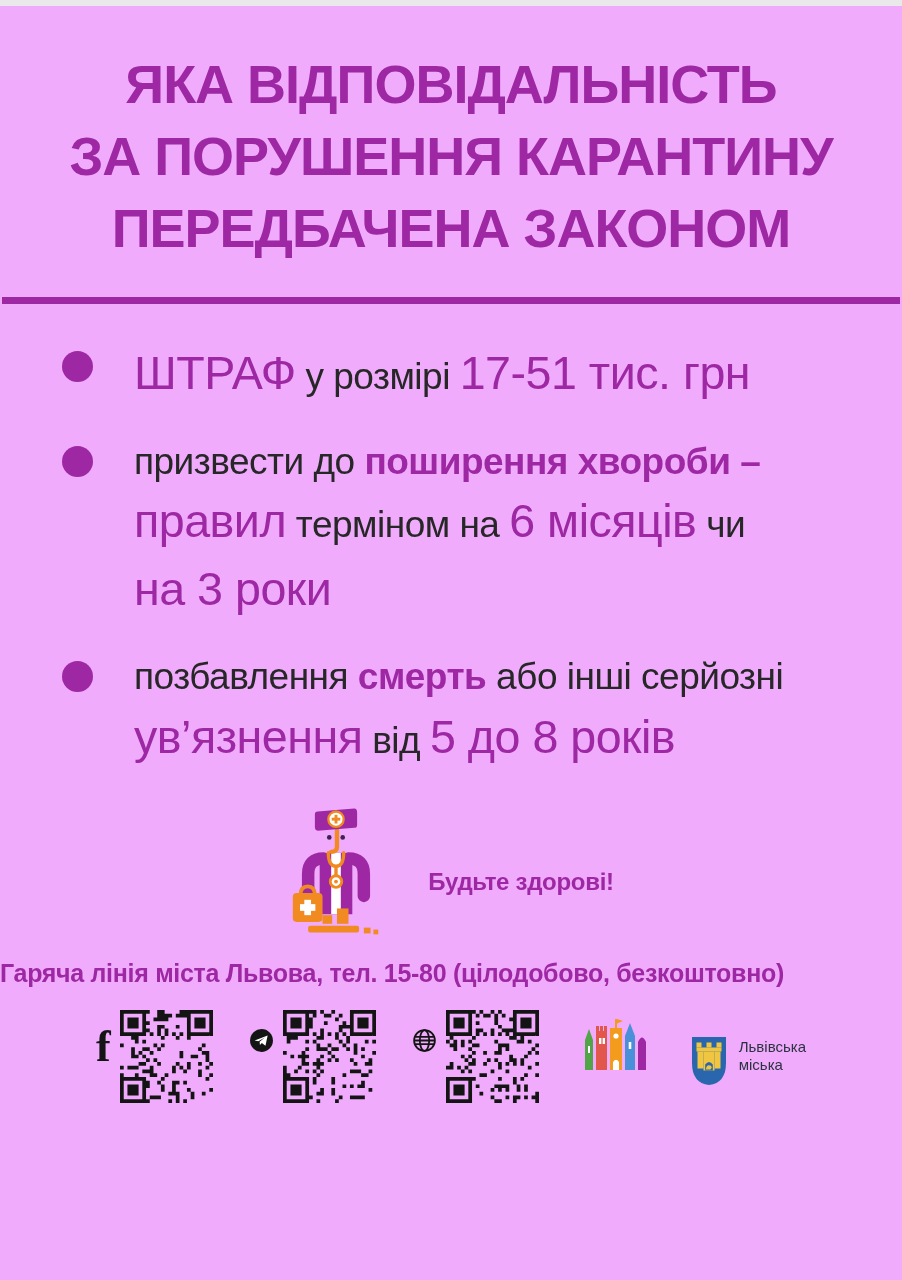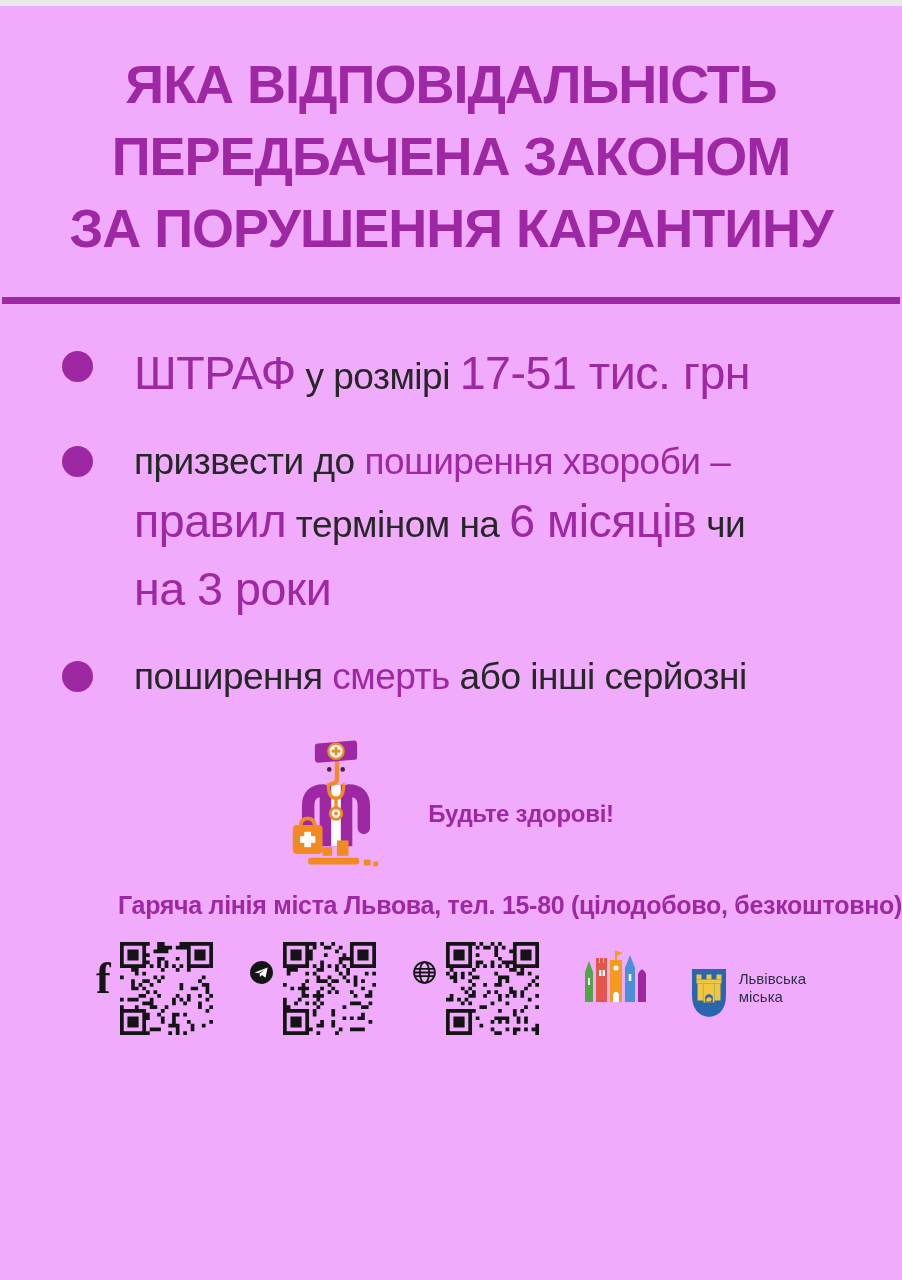--- a/index.html
+++ b/index.html
@@ -35,33 +35,33 @@
     padding-right:30px;
   }
   .bullet-row{display:flex;align-items:flex-start;margin-bottom:27px;}
   .bullet-dot{
     flex:0 0 31px;width:31px;height:31px;border-radius:50%;
     background:#9e28a3;margin:11px 41px 0 0;
   }
   .bullet-text{font-size:37px;line-height:1.45;letter-spacing:-0.5px;}
   .bullet-line{white-space:nowrap;}
   .seg-n{color:#272727;}
-  .seg-m{color:#9e28a3;}
+  .seg-m{color:#9e28a3;font-weight:bold;}
   .seg-M{color:#9e28a3;font-size:1.26em;}
   
   .mascot-row{
     margin-top:6px;
     display:flex;justify-content:center;align-items:center;gap:44px;
   }
   .mascot-caption{
     color:#9e28a3;font-size:24px;font-weight:600;margin-top:22px;letter-spacing:-0.3px;
   }
   
   .hotline{
-    margin-top:16px;text-align:right;
+    margin-top:16px;text-align:left;
     color:#9e28a3;font-size:25px;font-weight:600;letter-spacing:-0.3px;
   }
   
   .footer{
     margin-top:22px;
     display:flex;justify-content:center;align-items:flex-start;gap:36px;
     padding:0 20px;
   }
   .qr-group{display:flex;align-items:flex-start;gap:9px;}
   .chan-icon{margin-top:18px;}
@@ -75,22 +75,22 @@
   .council{display:flex;align-items:flex-start;gap:12px;margin-top:26px;}
   .council-text{font-size:15px;line-height:1.22;color:#2b3340;margin-top:2px;}
 </style>
 </head>
 <body>
 
 <div class="poster">
 
   <header class="title">
     <div class="title-line">ЯКА ВІДПОВІДАЛЬНІСТЬ</div>
+    <div class="title-line">ЗА ПОРУШЕННЯ КАРАНТИНУ</div>
     <div class="title-line">ПЕРЕДБАЧЕНА ЗАКОНОМ</div>
-    <div class="title-line">ЗА ПОРУШЕННЯ КАРАНТИНУ</div>
   </header>
 
   <div class="rule"></div>
 
   <main class="bullets">
       <div class="bullet-row">
         <span class="bullet-dot"></span>
         <div class="bullet-text">
           <div class="bullet-line"><span class="seg-M">ШТРАФ</span><span class="seg-n"> у розмірі  </span><span class="seg-M">17-51 тис. грн</span></div>
         </div>
@@ -99,21 +99,22 @@
         <span class="bullet-dot"></span>
         <div class="bullet-text">
           <div class="bullet-line"><span class="seg-n">призвести до </span><span class="seg-m">поширення хвороби –</span></div>
           <div class="bullet-line"><span class="seg-M">правил</span><span class="seg-n"> терміном на </span><span class="seg-M">6 місяців</span><span class="seg-n"> чи</span></div>
           <div class="bullet-line"><span class="seg-M">на 3 роки</span></div>
         </div>
       </div>
       <div class="bullet-row">
         <span class="bullet-dot"></span>
         <div class="bullet-text">
-          <div class="bullet-line"><span class="seg-n">поширення </span><span class="seg-m">смерть</span><span class="seg-n"> або інші серйозні</span></div>
+          <div class="bullet-line"><span class="seg-n">позбавлення </span><span class="seg-m">смерть</span><span class="seg-n"> або інші серйозні</span></div>
+          <div class="bullet-line"><span class="seg-M">ув’язнення</span><span class="seg-n"> від </span><span class="seg-M">5 до 8 років</span></div>
         </div>
       </div>
     </main>
 
   <div class="mascot-row">
     <svg class="doctor" viewBox="0 0 100 150" width="96" height="144" aria-hidden="true">
 
       <path d="M37 62 Q21 62 21 78 L21 99" stroke="#9e28a3" stroke-width="13" fill="none" stroke-linecap="round"></path>
       <path d="M63 62 Q79 62 79 78 L79 101" stroke="#9e28a3" stroke-width="13" fill="none" stroke-linecap="round"></path>
 

